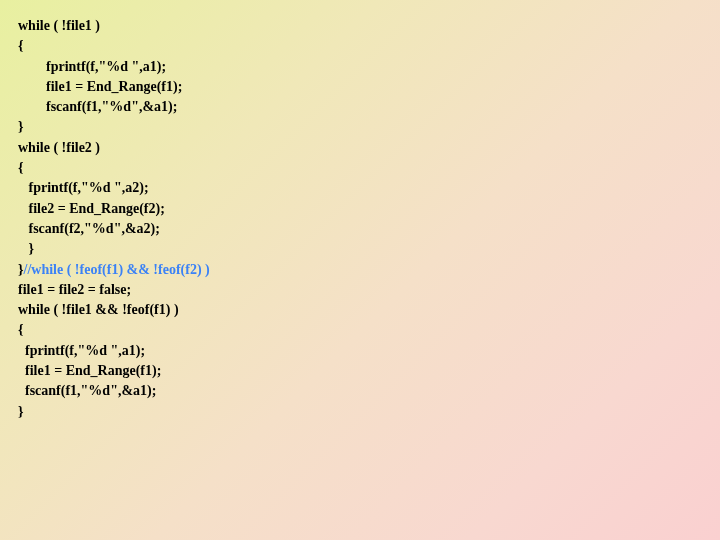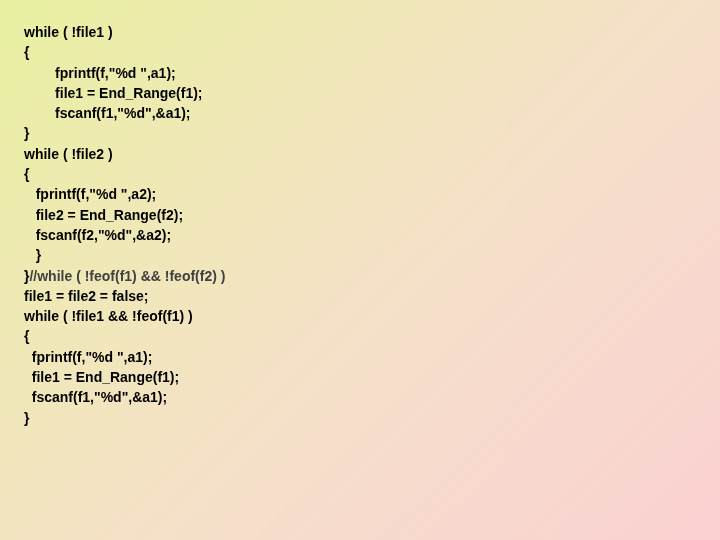--- a/index.html
+++ b/index.html
@@ -13,23 +13,23 @@
     background: linear-gradient(135deg, #e8f0a0 0%, #f0e8b8 30%, #f5e0c8 55%, #f8d8d0 80%, #fad0d0 100%);
     font-family: "Courier New", Courier, monospace;
     font-size: 14px;
     line-height: 1.45;
     font-weight: bold;
     color: #000;
     padding: 6px 8px;
     box-sizing: border-box;
   }
   pre {
-    margin: 16px;
-    font-family: Liberation Sans, sans-serif;
+    margin: 10px;
+    font-family: Liberation Serif, serif;
     white-space: pre;
   }
   .code-line { display: block; }
-  .comment { color: #404040; }
+  .comment { color: #3b82f6; }
 </style>
 </head>
 <body>
 
 <pre id="code-block"><span class="code-line">while ( !file1 )</span><span class="code-line">{</span><span class="code-line">        fprintf(f,"%d ",a1);</span><span class="code-line">        file1 = End_Range(f1);</span><span class="code-line">        fscanf(f1,"%d",&amp;a1);</span><span class="code-line">}</span><span class="code-line"></span><span class="code-line">while ( !file2 )</span><span class="code-line">{</span><span class="code-line">   fprintf(f,"%d ",a2);</span><span class="code-line">   file2 = End_Range(f2);</span><span class="code-line">   fscanf(f2,"%d",&amp;a2);</span><span class="code-line">   }</span><span class="code-line"><span>}</span><span class="comment">//while ( !feof(f1) &amp;&amp; !feof(f2) )</span></span><span class="code-line"></span><span class="code-line"></span><span class="code-line">file1 = file2 = false;</span><span class="code-line"></span><span class="code-line">while ( !file1 &amp;&amp; !feof(f1) )</span><span class="code-line">{</span><span class="code-line">  fprintf(f,"%d ",a1);</span><span class="code-line">  file1 = End_Range(f1);</span><span class="code-line">  fscanf(f1,"%d",&amp;a1);</span><span class="code-line">}</span></pre>
 
 </body></html>

